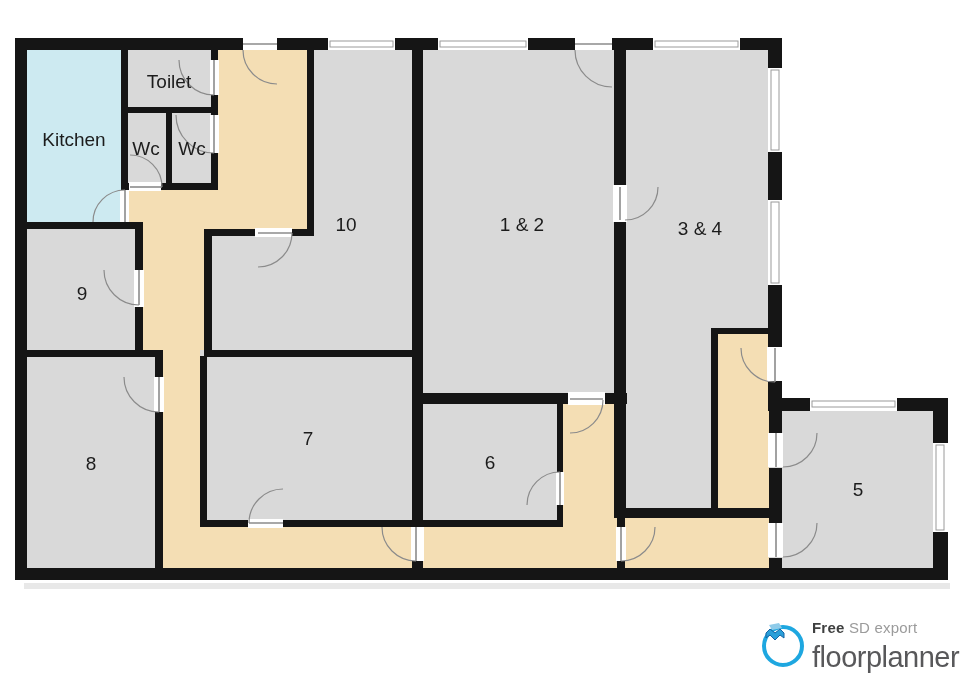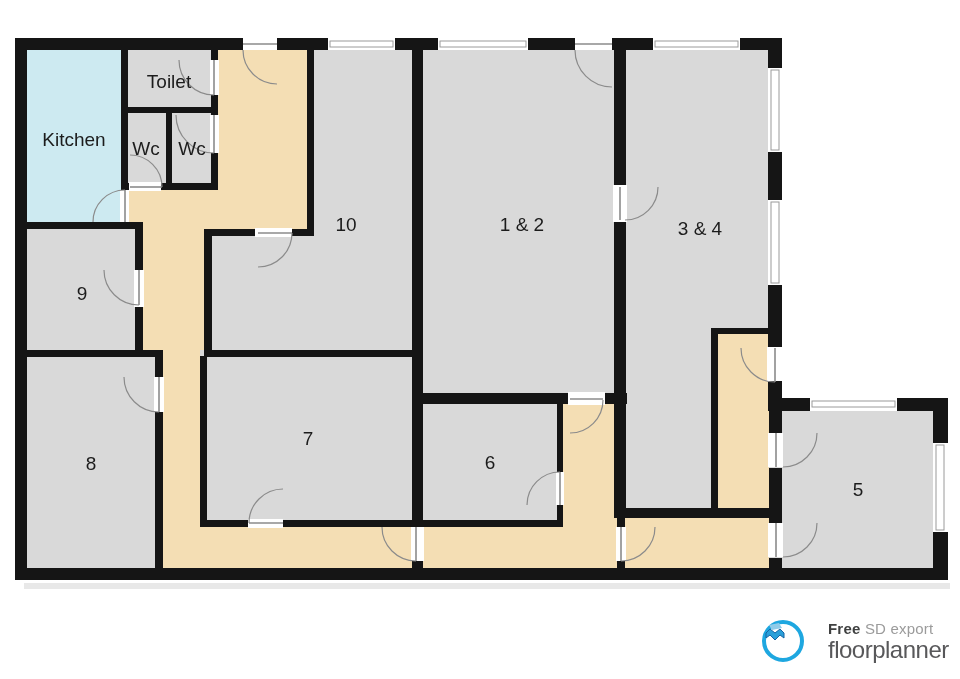--- a/index.html
+++ b/index.html
@@ -10,28 +10,28 @@
   .hall{fill:var(--hall,#f4deb4);}
   .kitchen{fill:var(--kitchen,#cdeaf1);}
   .wall{fill:var(--wall,#151515);}
   .gap{fill:#ffffff;}
   .win-inner{fill:#ffffff;stroke:var(--window-line,#9a9a9a);stroke-width:1;}
   .door-arc{fill:none;stroke:var(--door-line,#8b8b8b);stroke-width:1.2;}
   .leaf{stroke:var(--door-line,#8b8b8b);stroke-width:1.6;}
   .rlabel{font-size:19px;fill:var(--label,#1c1c1c);text-anchor:middle;}
   .shadow{fill:#dcdcdc;opacity:.65;}
   
-  .logo{position:absolute;left:762px;top:620px;display:flex;align-items:center;gap:24px;
+  .logo{position:absolute;left:762px;top:620px;display:flex;align-items:center;gap:8px;
         cursor:pointer;}
   .logo-icon{width:42px;height:42px;border-radius:50%;border:4px solid var(--ring,#1ea7e0);
              box-sizing:border-box;background:#fff;display:flex;align-items:center;justify-content:center;}
   .logo-text{line-height:1;}
   .logo-line1{font-size:15px;color:#9b9b9b;letter-spacing:.2px;}
   .logo-free{font-weight:bold;color:#3f4040;}
-  .logo-brand{font-size:24px;color:var(--brand,#58585a);margin-top:2px;letter-spacing:-.5px;}
+  .logo-brand{font-size:29px;color:var(--brand,#58585a);margin-top:8px;letter-spacing:-.5px;}
 </style>
 </head>
 <body>
 
 <div class="stage">
 <svg width="960" height="600" viewBox="0 0 960 600">
 
   <rect class="shadow" x="24" y="583" width="926" height="6"></rect>
 
   <g>

